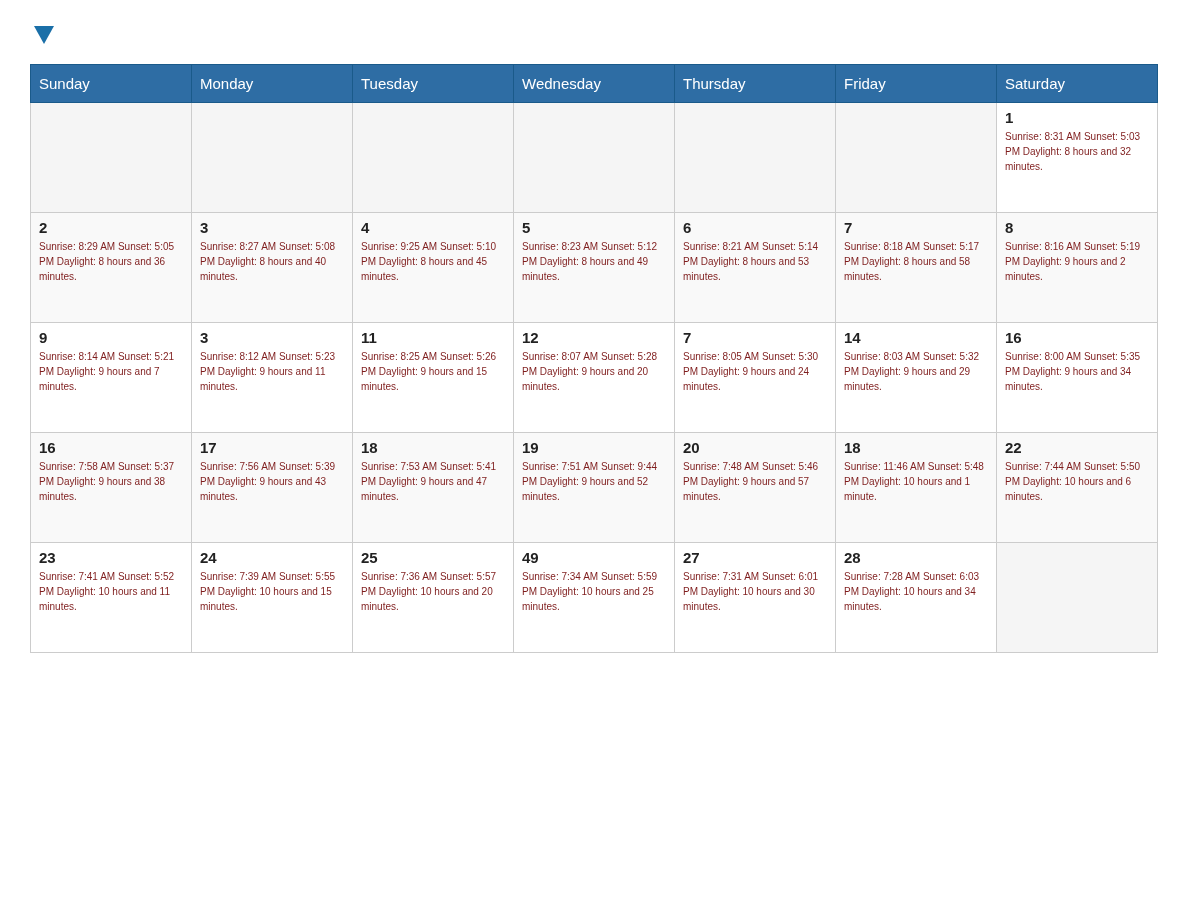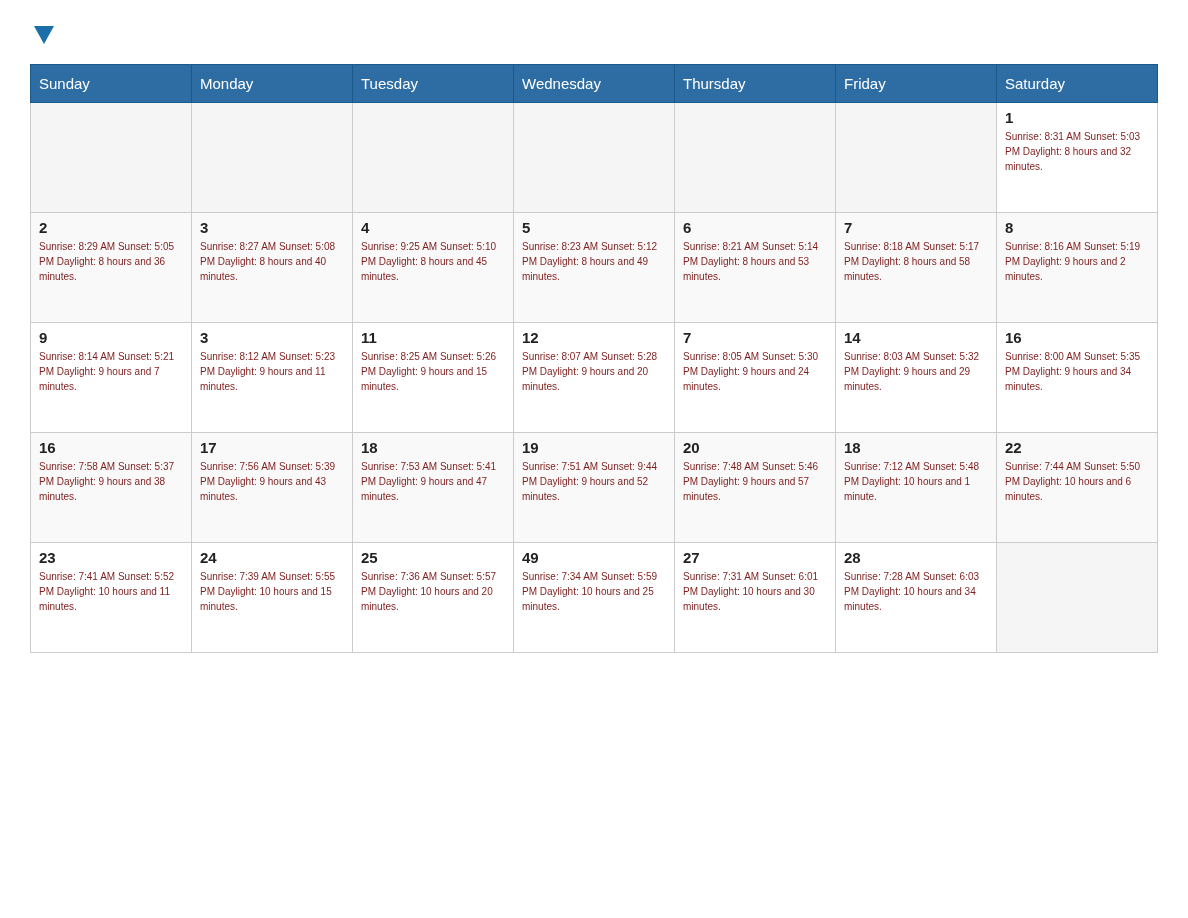--- a/index.html
+++ b/index.html
@@ -267,21 +267,21 @@
 Daylight: 9 hours and 52 minutes.</div>
         </td>
         <td class="has-data">
           <span class="day-num">20</span>
           <div class="day-info">Sunrise: 7:48 AM
 Sunset: 5:46 PM
 Daylight: 9 hours and 57 minutes.</div>
         </td>
         <td class="has-data">
           <span class="day-num">18</span>
-          <div class="day-info">Sunrise: 7:12 AM
+          <div class="day-info">Sunrise: 11:46 AM
 Sunset: 5:48 PM
 Daylight: 10 hours and 1 minute.</div>
         </td>
         <td class="has-data">
           <span class="day-num">22</span>
           <div class="day-info">Sunrise: 7:44 AM
 Sunset: 5:50 PM
 Daylight: 10 hours and 6 minutes.</div>
         </td>
       </tr>

